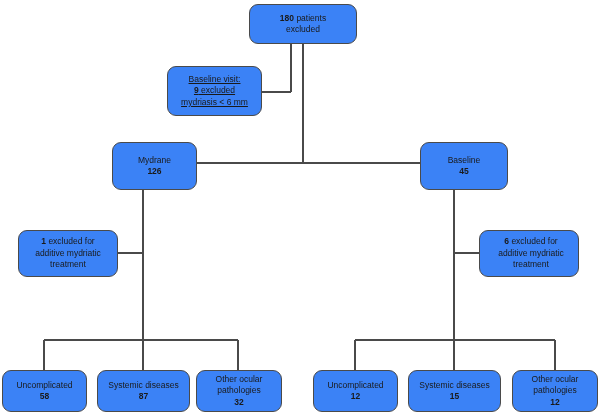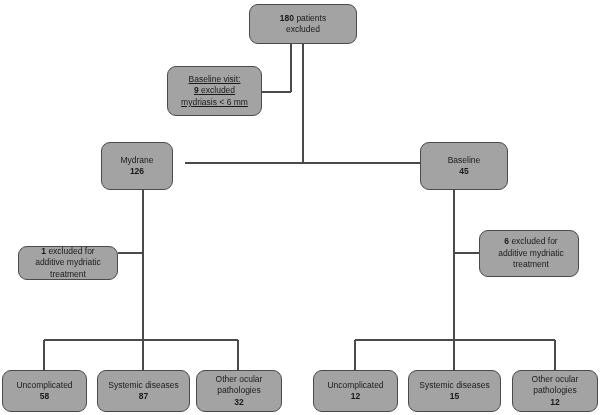--- a/index.html
+++ b/index.html
@@ -13,21 +13,21 @@
     height: 415px;
     background: #ffffff;
     font-family: "Liberation Sans", sans-serif;
     overflow: hidden;
   }
   .node {
     position: absolute;
     box-sizing: border-box;
     border: 1px solid #4a4a4a;
     border-radius: 9px;
-    background: #a3a3a3;
+    background: #3b82f6;
     display: flex;
     align-items: center;
     justify-content: center;
     text-align: center;
     font-size: 8.5px;
     line-height: 1.35;
     color: #1a1a1a;
     padding: 2px 4px;
     z-index: 2;
   }
@@ -89,35 +89,35 @@
   </div>
 
   <div class="node" style="left:167px; top:66px; width:95px; height:50px;text-decoration:underline;">
     <div>
       <span class="ln">Baseline visit:</span>
       <span class="ln"><b>9</b><span> excluded</span></span>
       <span class="ln">mydriasis &lt; 6 mm</span>
     </div>
   </div>
 
-  <div class="node" style="left:101px; top:142px; width:72px; height:48px;text-align:center;">
+  <div class="node" style="left:112px; top:142px; width:85px; height:48px;text-align:center;">
     <div>
       <span class="ln">Mydrane</span>
       <span class="ln"><b>126</b></span>
     </div>
   </div>
 
   <div class="node" style="left:420px; top:142px; width:88px; height:48px;">
     <div>
       <span class="ln">Baseline</span>
       <span class="ln"><b>45</b></span>
     </div>
   </div>
 
-  <div class="node" style="left:18px; top:230px; width:100px; height:34px;margin-top:16px;">
+  <div class="node" style="left:18px; top:230px; width:100px; height:47px;">
     <div>
       <span class="ln"><b>1</b><span> excluded for</span></span>
       <span class="ln">additive mydriatic</span>
       <span class="ln">treatment</span>
     </div>
   </div>
 
   <div class="node" style="left:479px; top:230px; width:100px; height:47px;padding-left:8px;">
     <div>
       <span class="ln"><b>6</b><span> excluded for</span></span>

